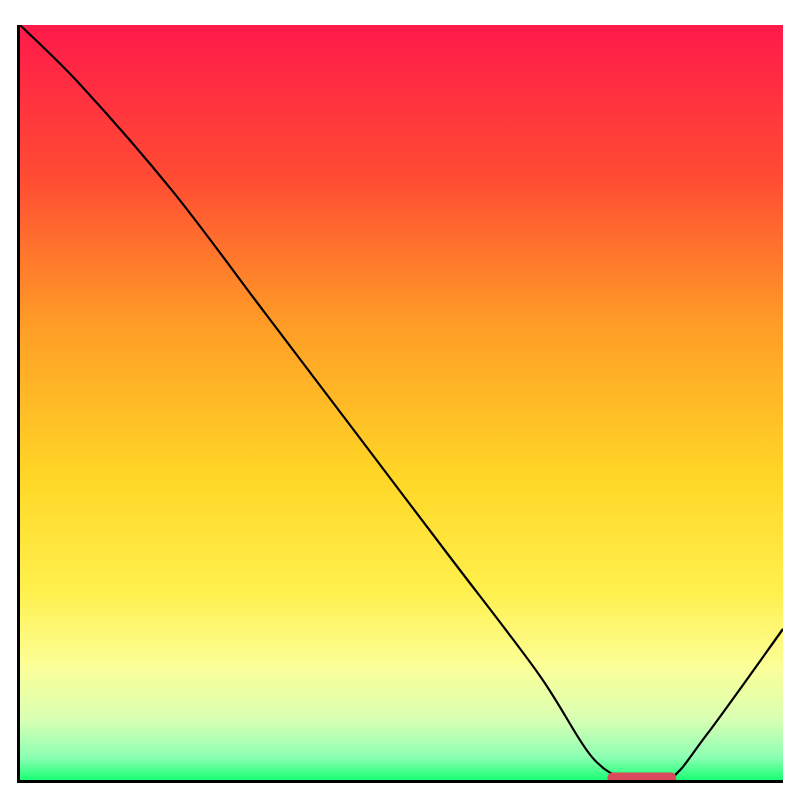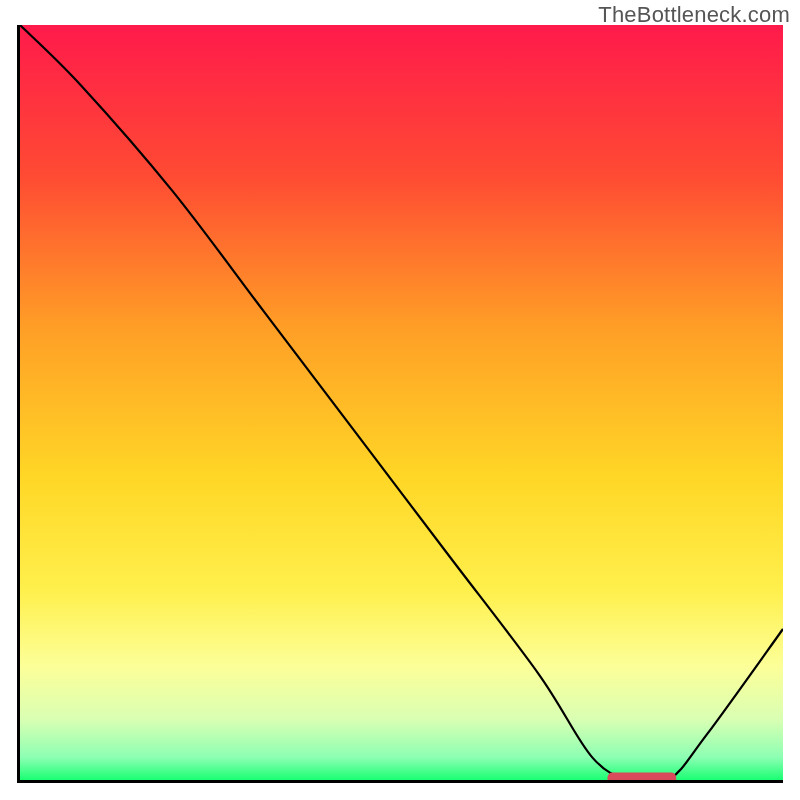--- a/index.html
+++ b/index.html
@@ -40,21 +40,20 @@
     top: 25px;
     width: 763px;
     height: 755px;
   }
 </style>
 </head>
 <body>
 
 <div class="container">
 
-  <div class="watermark">TheBottleneck.com</div>
 
   <div class="plot-frame"></div>
 
   <svg class="plot" viewBox="0 0 763 755" preserveAspectRatio="none">
     <defs>
       <linearGradient id="bg-grad" x1="0" y1="0" x2="0" y2="1">
       <stop offset="0%" stop-color="#ff1a4b"></stop>
           <stop offset="20%" stop-color="#ff4b33"></stop>
           <stop offset="40%" stop-color="#ff9e26"></stop>
           <stop offset="60%" stop-color="#ffd726"></stop>

